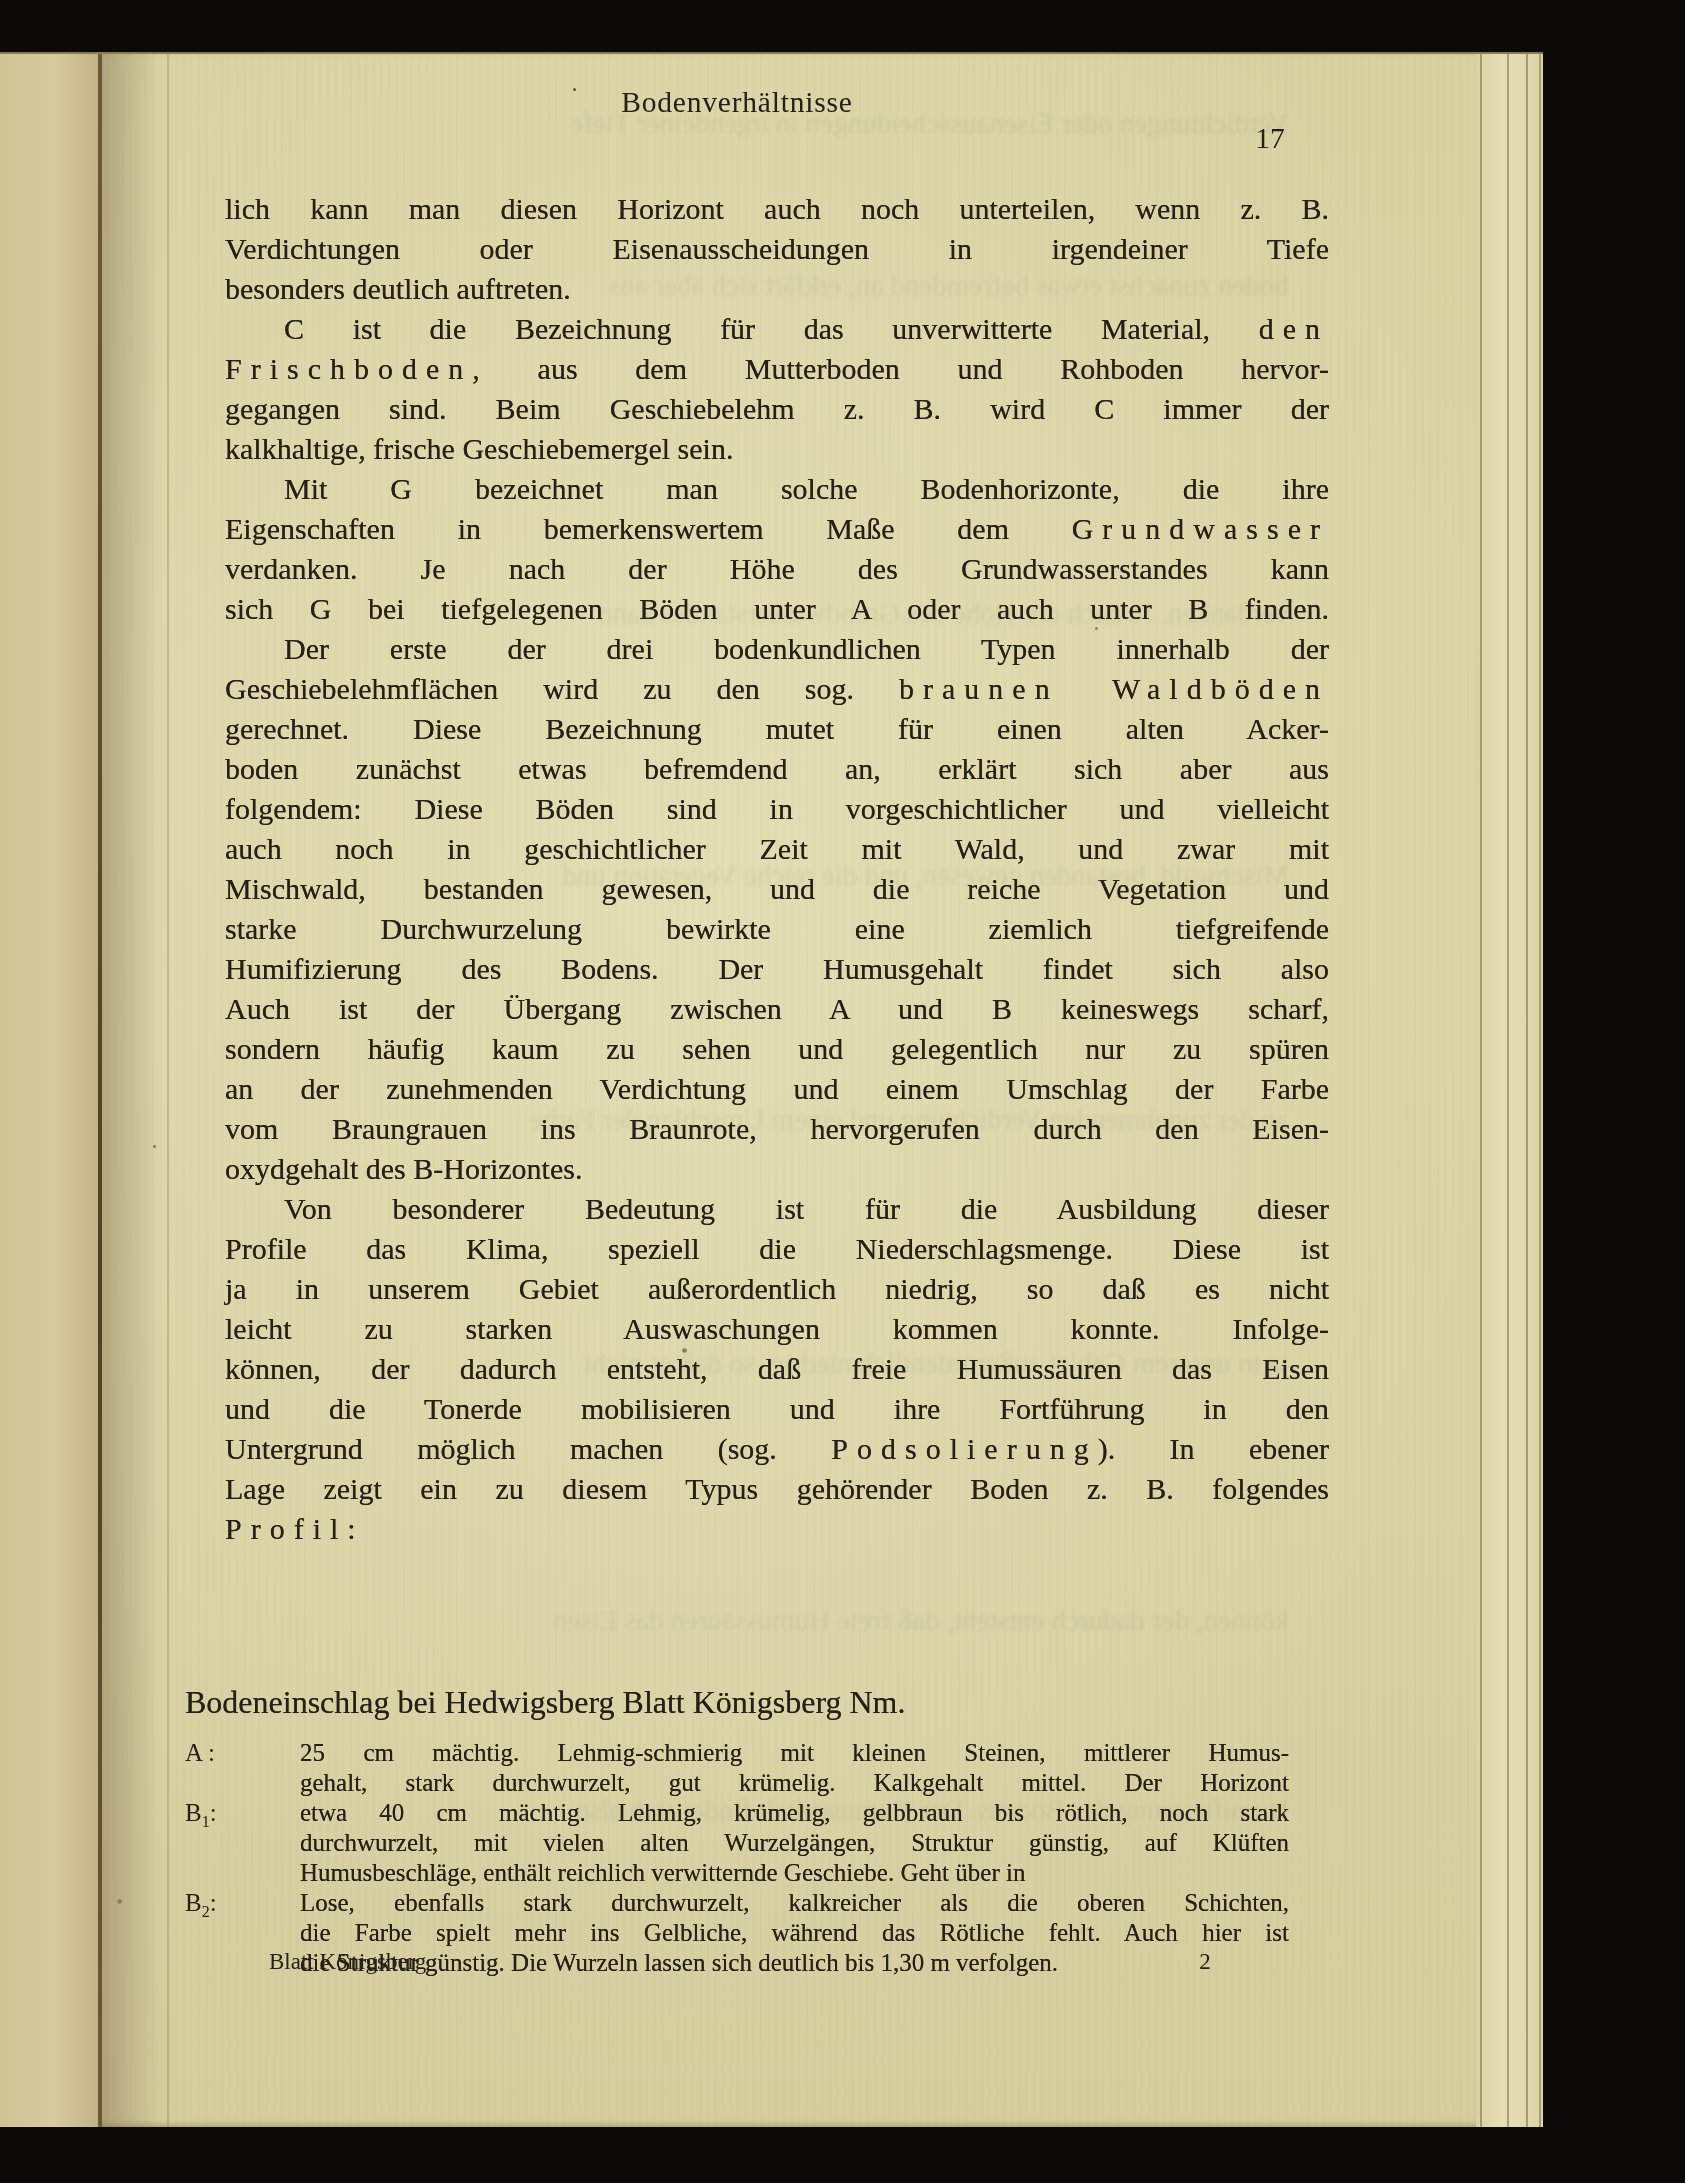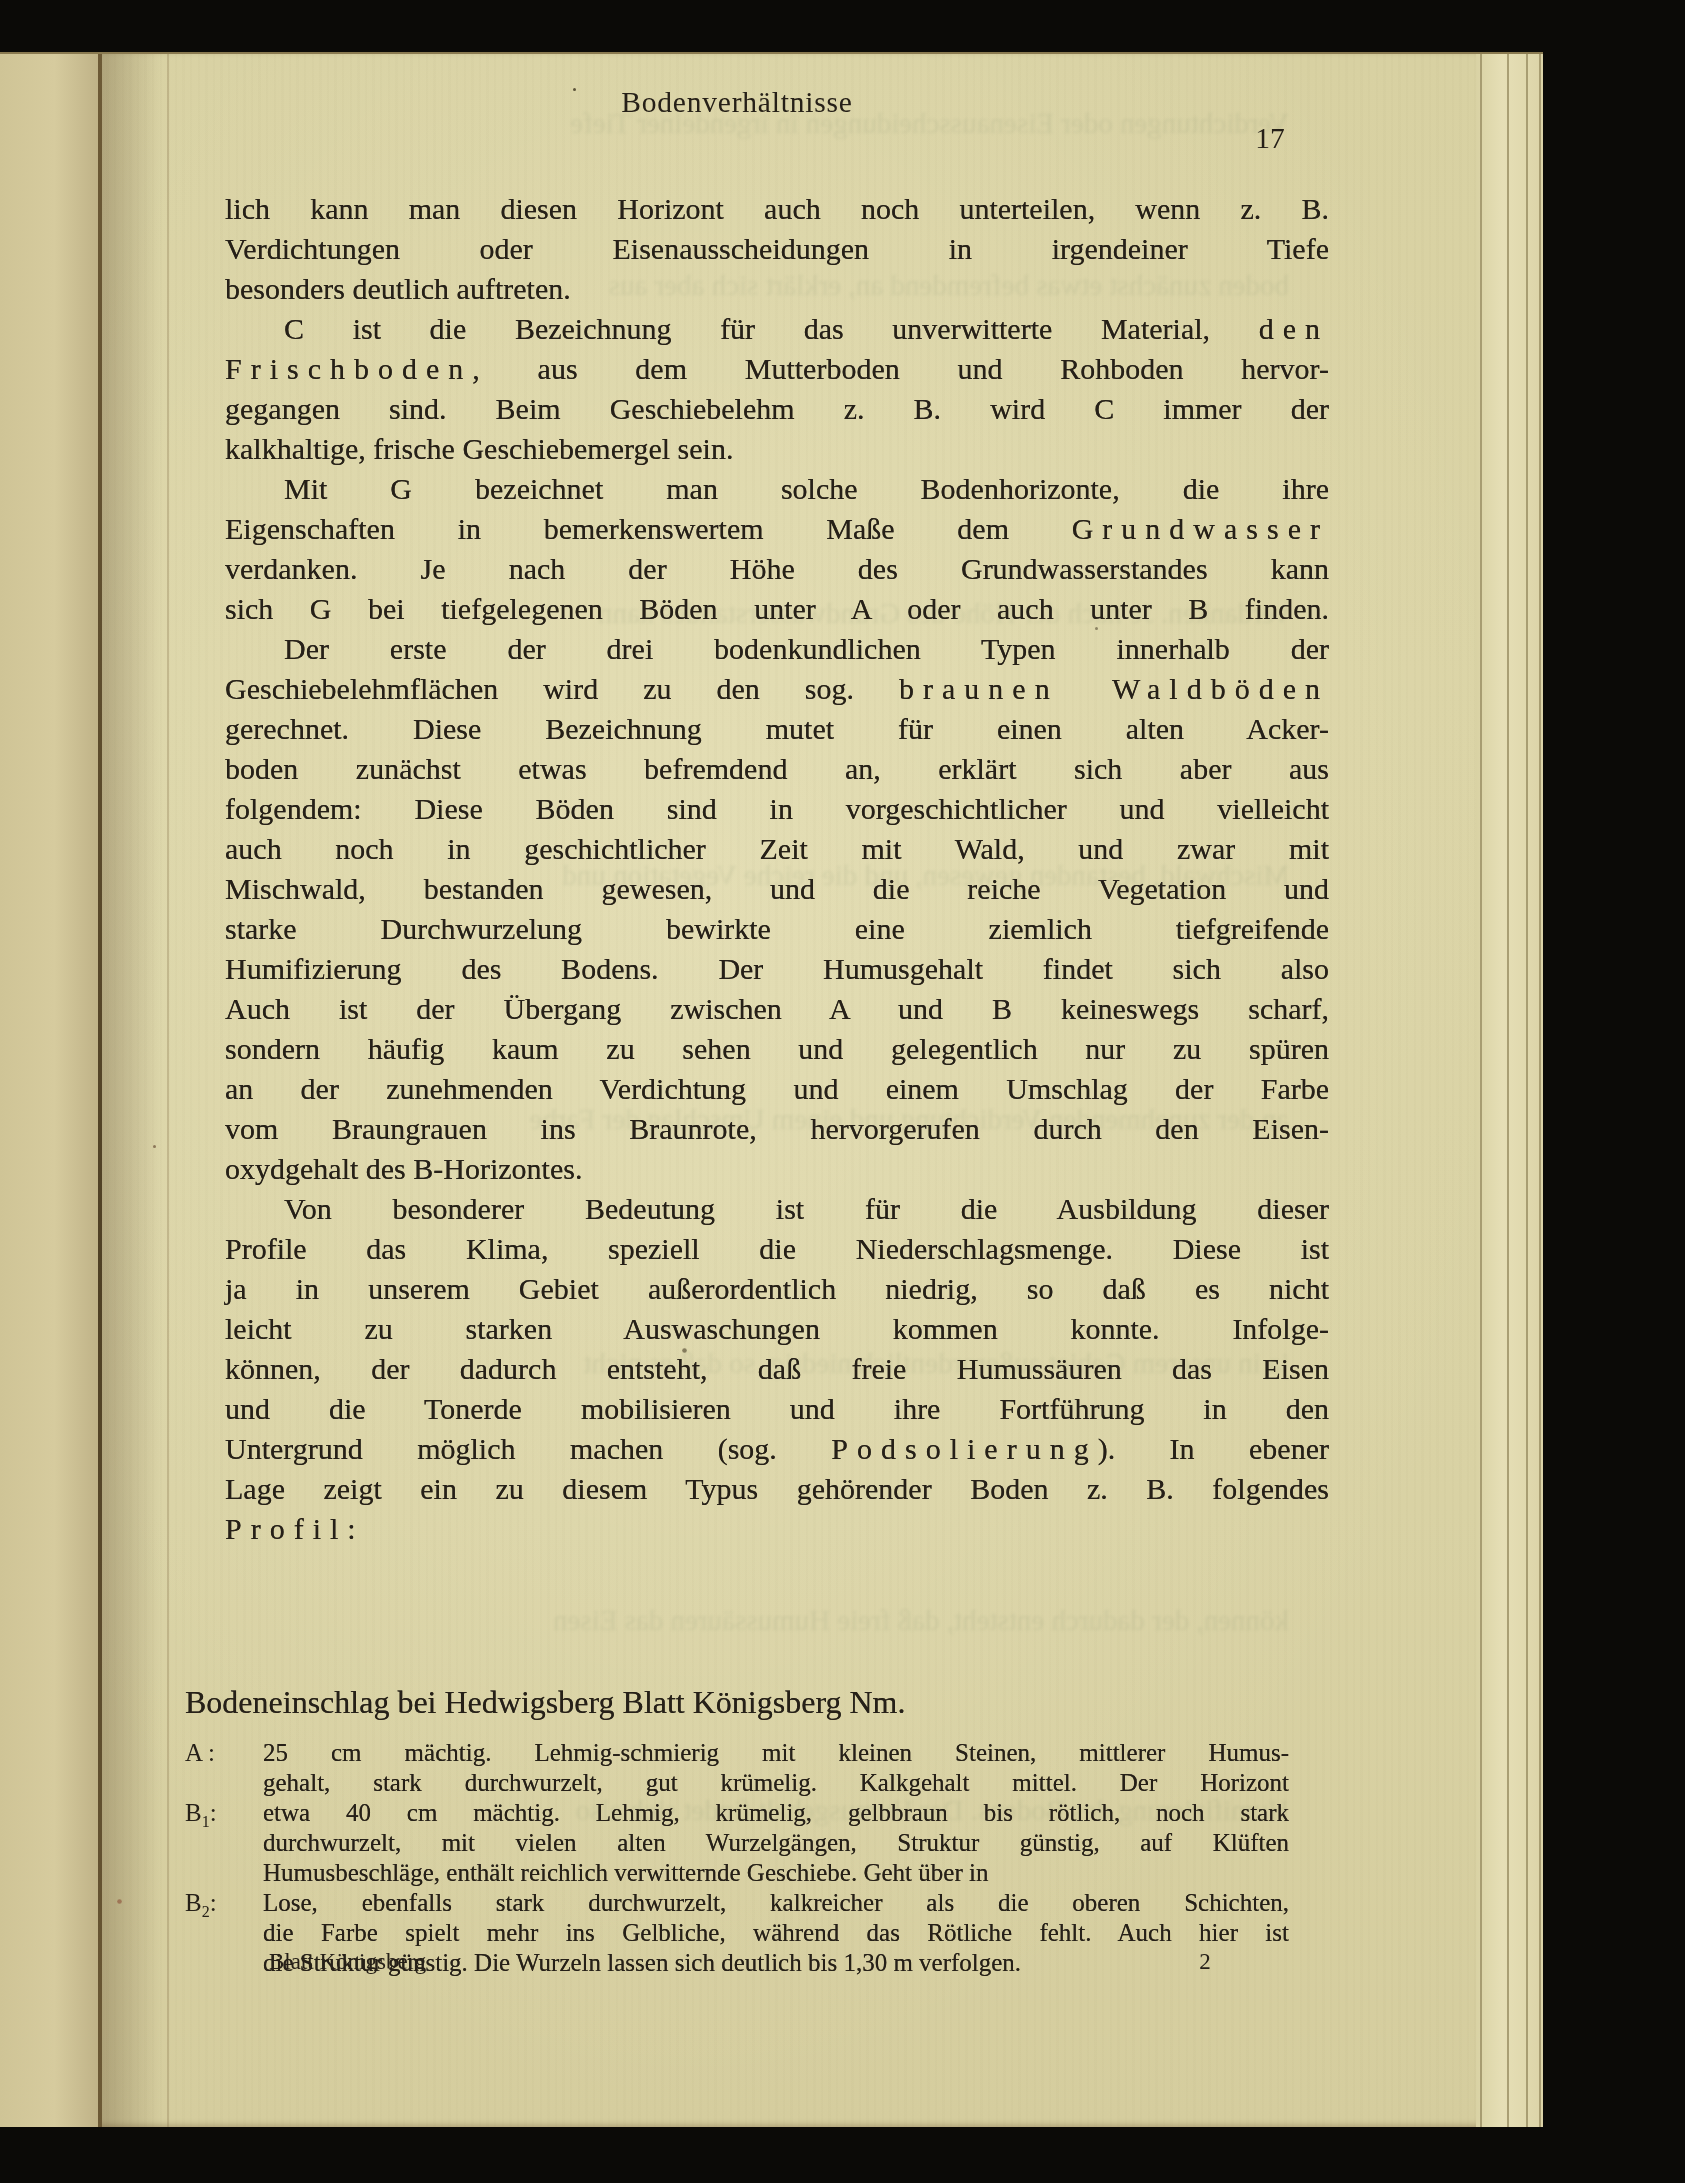--- a/index.html
+++ b/index.html
@@ -50,21 +50,21 @@
   .bline.indent{padding-left:59px;}
   .sperr{letter-spacing:.30em;}
   .profile-heading{position:absolute;left:0;top:1598px;width:1104px;height:37px;line-height:37px;
          font-size:32px;text-align:left;text-shadow:0 0 0.5px rgba(38,32,24,.8);}
   .profile-list{position:absolute;left:0;top:1652px;width:1104px;}
   .pitem{position:relative;}
   .plabel{position:absolute;left:0;top:0;height:30px;line-height:30px;font-size:25px;}
   .plabel sub{font-size:16px;}
   .plines{margin-left:78px;}
   .pline{height:30px;line-height:30px;font-size:25px;text-align:justify;text-align-last:justify;
-         text-shadow:0 0 0.4px rgba(38,32,24,.8);}
+         text-shadow:0 0 0.4px rgba(38,32,24,.8);margin-left:37px;}
   .pline.lastline{text-align-last:left;}
   .footer-row{position:absolute;left:0;top:1861px;width:1104px;height:29px;font-size:23px;line-height:29px;}
   .footer-sig{position:absolute;left:84px;top:0;}
   .footer-num{position:absolute;left:1003px;top:0;width:34px;text-align:center;}
 </style>
 </head>
 <body>
 
 <div class="canvas">
 

